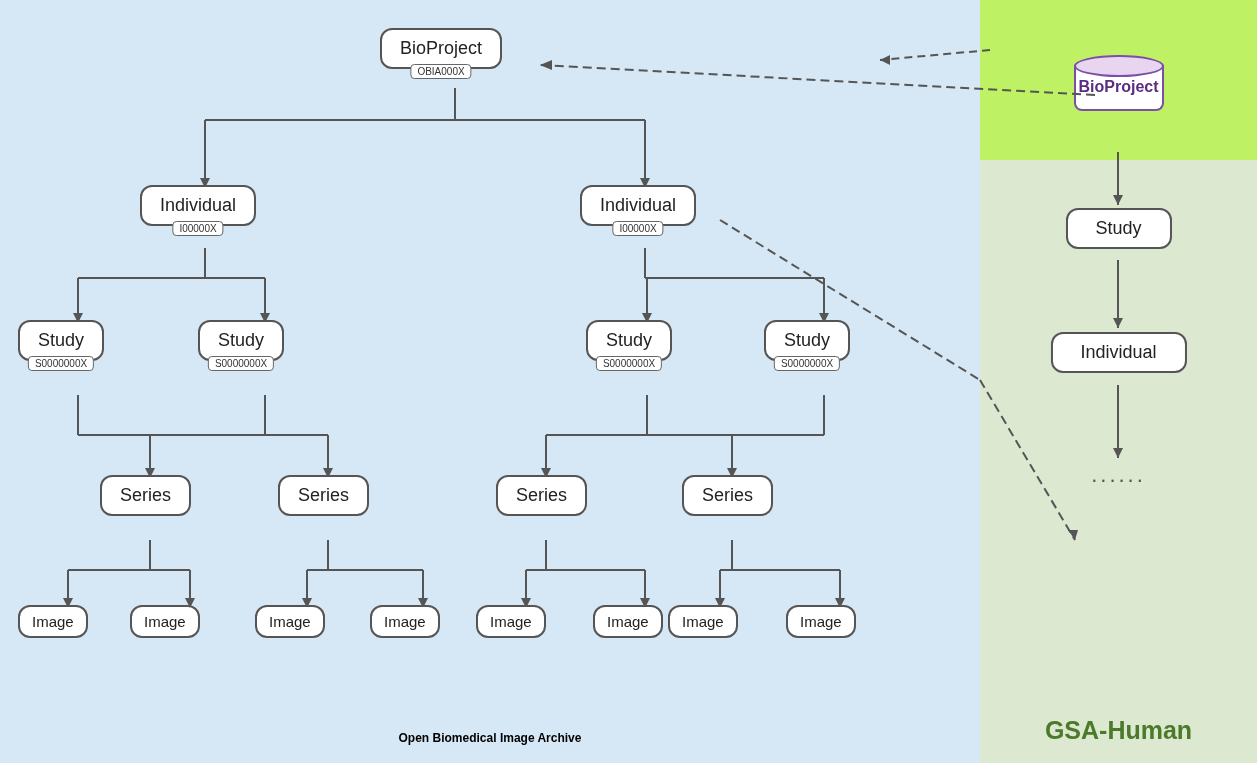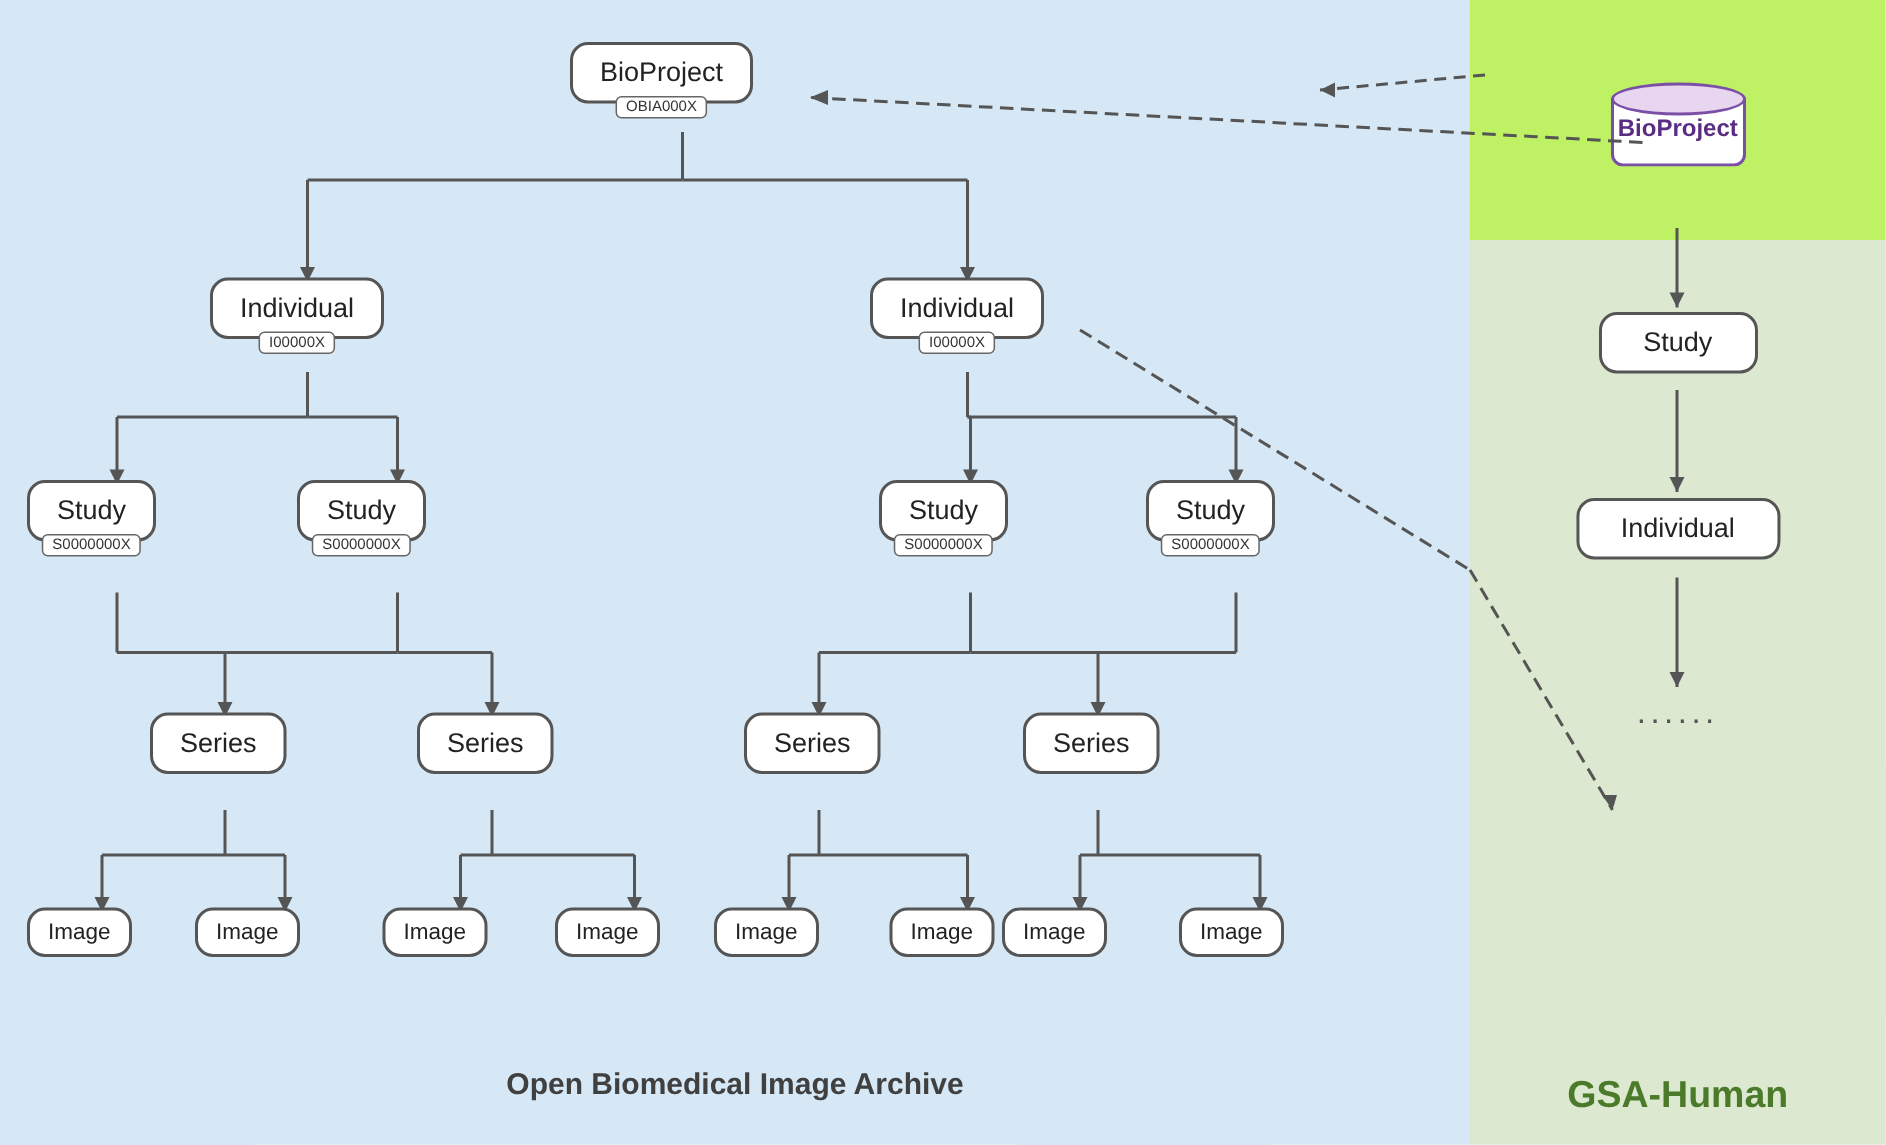--- a/index.html
+++ b/index.html
@@ -65,26 +65,26 @@
       color: #333;
       position: absolute;
       bottom: -12px;
       left: 50%;
       transform: translateX(-50%);
       white-space: nowrap;
     }
 
     .bottom-label {
       position: absolute;
-      bottom: 28px;
+      bottom: 18px;
       left: 50%;
       transform: translateX(-50%);
-      font-size: 20px;
+      font-size: 12px;
       font-weight: bold;
-      color: #404040;
+      color: #000000;
       white-space: nowrap;
     }
 
     .right-bottom-label {
       position: absolute;
       bottom: 18px;
       left: 50%;
       transform: translateX(-50%);
       font-size: 25px;
       font-weight: bold;

